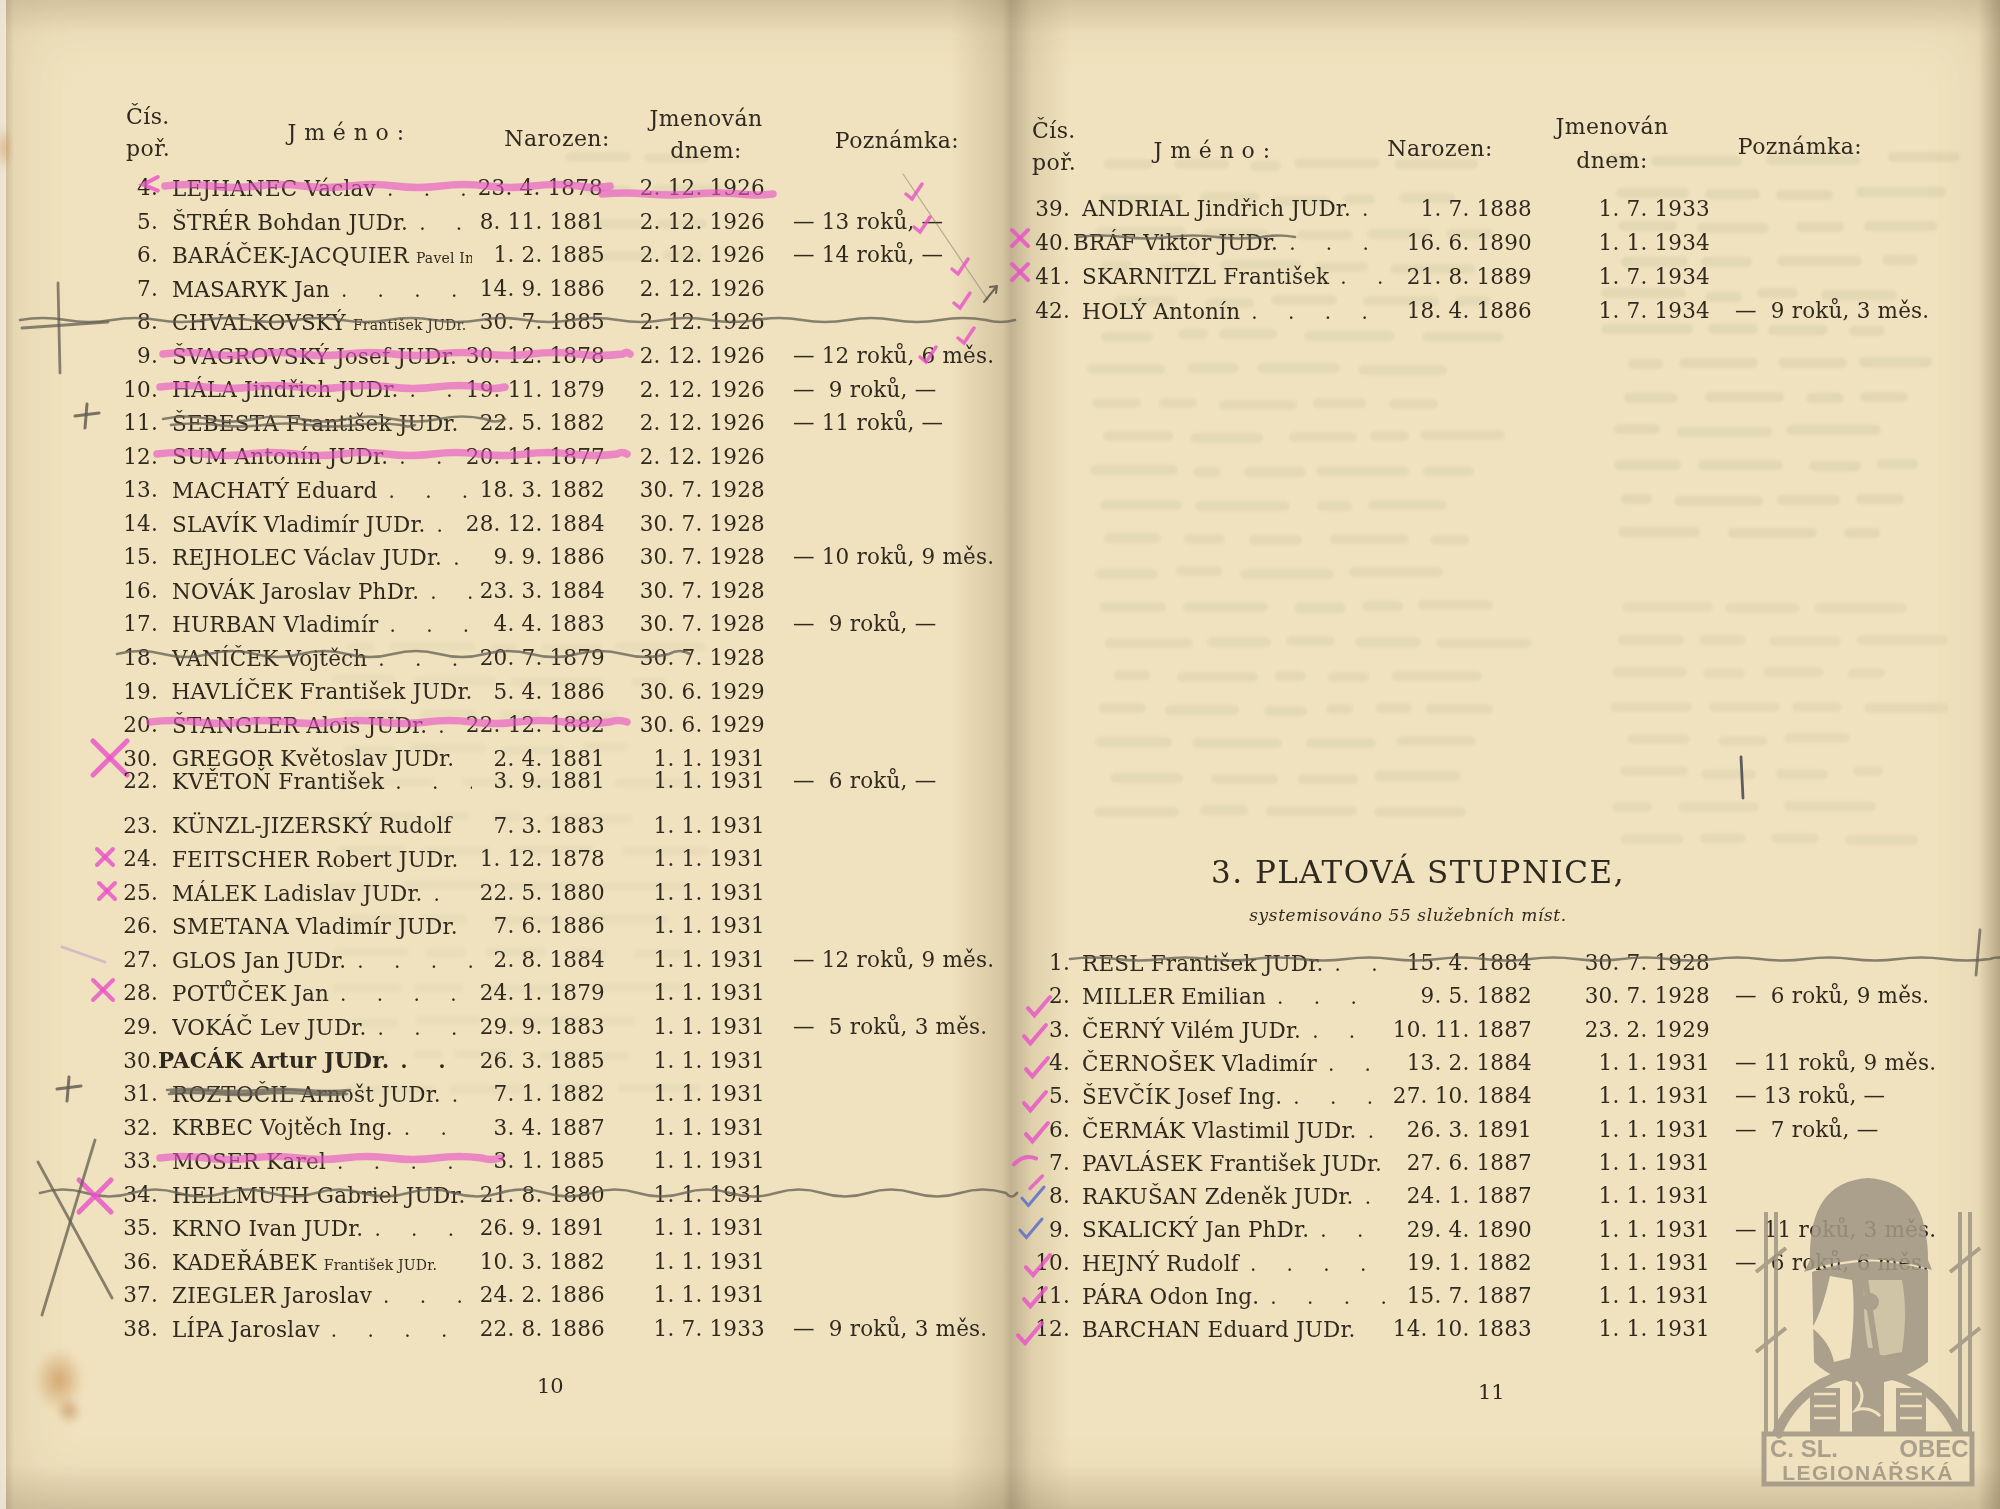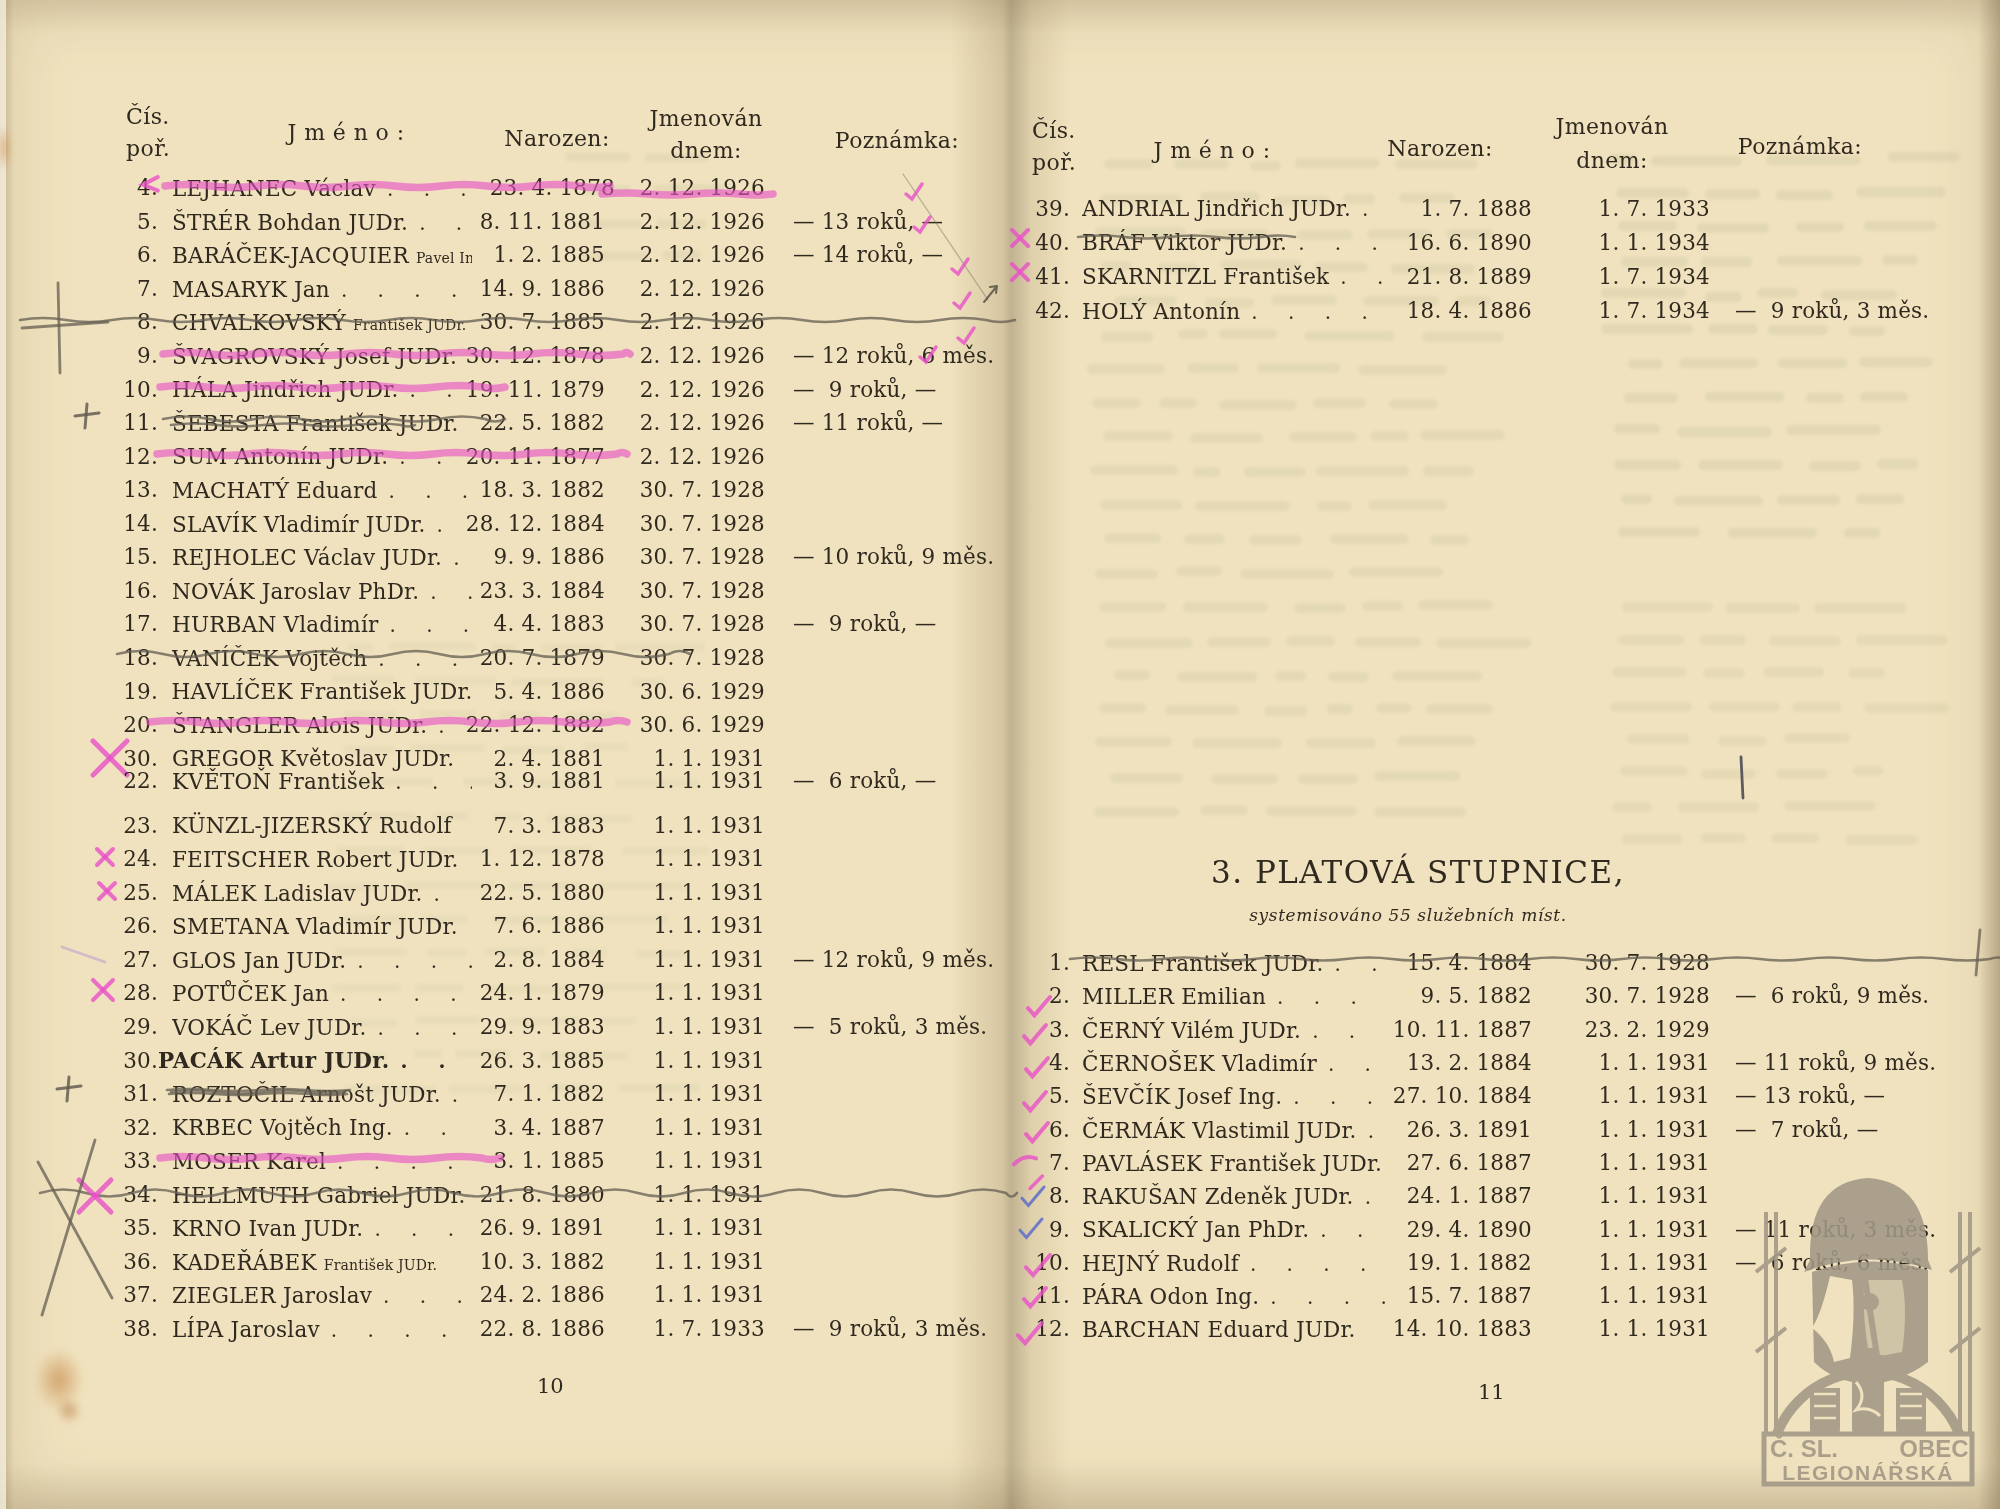--- a/index.html
+++ b/index.html
@@ -300,21 +300,21 @@
     <div class="hdr" style="left:126px;top:136px;">poř.</div>
     <div class="hdr c" style="left:346px;top:120px;">J m é n o :</div>
     <div class="hdr c" style="left:557px;top:126px;">Narozen:</div>
     <div class="hdr c" style="left:706px;top:106px;">Jmenován</div>
     <div class="hdr c" style="left:706px;top:138px;">dnem:</div>
     <div class="hdr c" style="left:897px;top:128px;">Poznámka:</div>
     <div class="rows" id="rows-left" style="left:105px;top:171px;width:875px;height:1180px;">
         <div class="row" style="top: 0px; height: 33.55px;">
           <span class="cell c-num" style="left: 0px; width: 53px;">4.</span>
           <span class="cell c-name" style="left: 67px; width: 300px;"><span class="nm">LEJHANEC Václav</span><span class="dots">. . .</span></span>
-          <span class="cell c-born" style="left: 380px; width: 130px;">23. 4. 1878</span>
+          <span class="cell c-born" style="left: 368px; width: 130px;">23. 4. 1878</span>
           <span class="cell c-appt" style="left: 480px; width: 180px;">2. 12. 1926</span>
           <span class="cell c-note" style="left: 688px; width: 187px;"></span>
           <svg class="strike-svg" width="1500" height="33.55">
             <path d="M 260 15 Q 283 12 306 15 Q 329 18 352 15 Q 375 12 398 15 Q 421 18 444 15 Q 467 12 490 15 Q 513 18 536 15 Q 559 12 582 15 Q 605 18 628 15 Q 651 12 674 15 Q 689.5 18 705 15" stroke="rgba(233,80,200,.62)" stroke-width="7.5" fill="none" stroke-linecap="round"></path>
           </svg>
           <svg class="strike-svg" width="1500" height="33.55">
             <path d="M 697 23 Q 720 21 743 23 Q 766 25 789 23 Q 812 21 835 23 Q 851.5 25 868 23" stroke="rgba(233,80,200,.62)" stroke-width="7.5" fill="none" stroke-linecap="round"></path>
           </svg>
           <svg class="mark-svg" width="32" height="32" style="left:36px;top:4px;">
             <path d="M16.799999999999997 2 L2 9.600000000000001 L16.799999999999997 15.600000000000001" stroke="rgba(233,80,200,.8)" stroke-width="4" fill="none" stroke-linecap="round"></path>
@@ -641,21 +641,21 @@
     <div class="rows" id="rows-right-top" style="left:1030px;top:191px;width:960px;height:140px;">
         <div class="row" style="top: 0px; height: 34.2px;">
           <span class="cell c-num" style="left: 0px; width: 40px;">39.</span>
           <span class="cell c-name" style="left: 52px; width: 306px;"><span class="nm">ANDRIAL Jindřich JUDr.</span><span class="dots">.</span></span>
           <span class="cell c-born" style="left: 362px; width: 140px;">1. 7. 1888</span>
           <span class="cell c-appt" style="left: 530px; width: 150px;">1. 7. 1933</span>
           <span class="cell c-note" style="left: 705px; width: 250px;"></span>
         </div>
         <div class="row" style="top: 34.2px; height: 34.2px;">
           <span class="cell c-num" style="left: 0px; width: 40px;">40.</span>
-          <span class="cell c-name" style="left: 52px; width: 306px;"><span class="nm">BRÁF Viktor JUDr.</span><span class="dots">. . .</span></span>
+          <span class="cell c-name" style="left: 43px; width: 306px;"><span class="nm">BRÁF Viktor JUDr.</span><span class="dots">. . .</span></span>
           <span class="cell c-born" style="left: 362px; width: 140px;">16. 6. 1890</span>
           <span class="cell c-appt" style="left: 530px; width: 150px;">1. 1. 1934</span>
           <span class="cell c-note" style="left: 705px; width: 250px;"></span>
           <svg class="strike-svg" width="1500" height="34.2">
             <path d="M 248 12 Q 271 9 294 12 Q 317 15 340 12 Q 363 9 386 12 Q 409 15 432 12 Q 448.5 9 465 12" stroke="rgba(100,94,82,.75)" stroke-width="2.6" fill="none" stroke-linecap="round"></path>
           </svg>
           <svg class="mark-svg" width="26" height="26" style="left:-20px;top:3px;">
             <path d="M2 2 L18 18" stroke="rgba(233,80,200,.8)" stroke-width="4" fill="none" stroke-linecap="round"></path>
             <path d="M18 2 L2 18" stroke="rgba(233,80,200,.8)" stroke-width="4" fill="none" stroke-linecap="round"></path>
           </svg>

